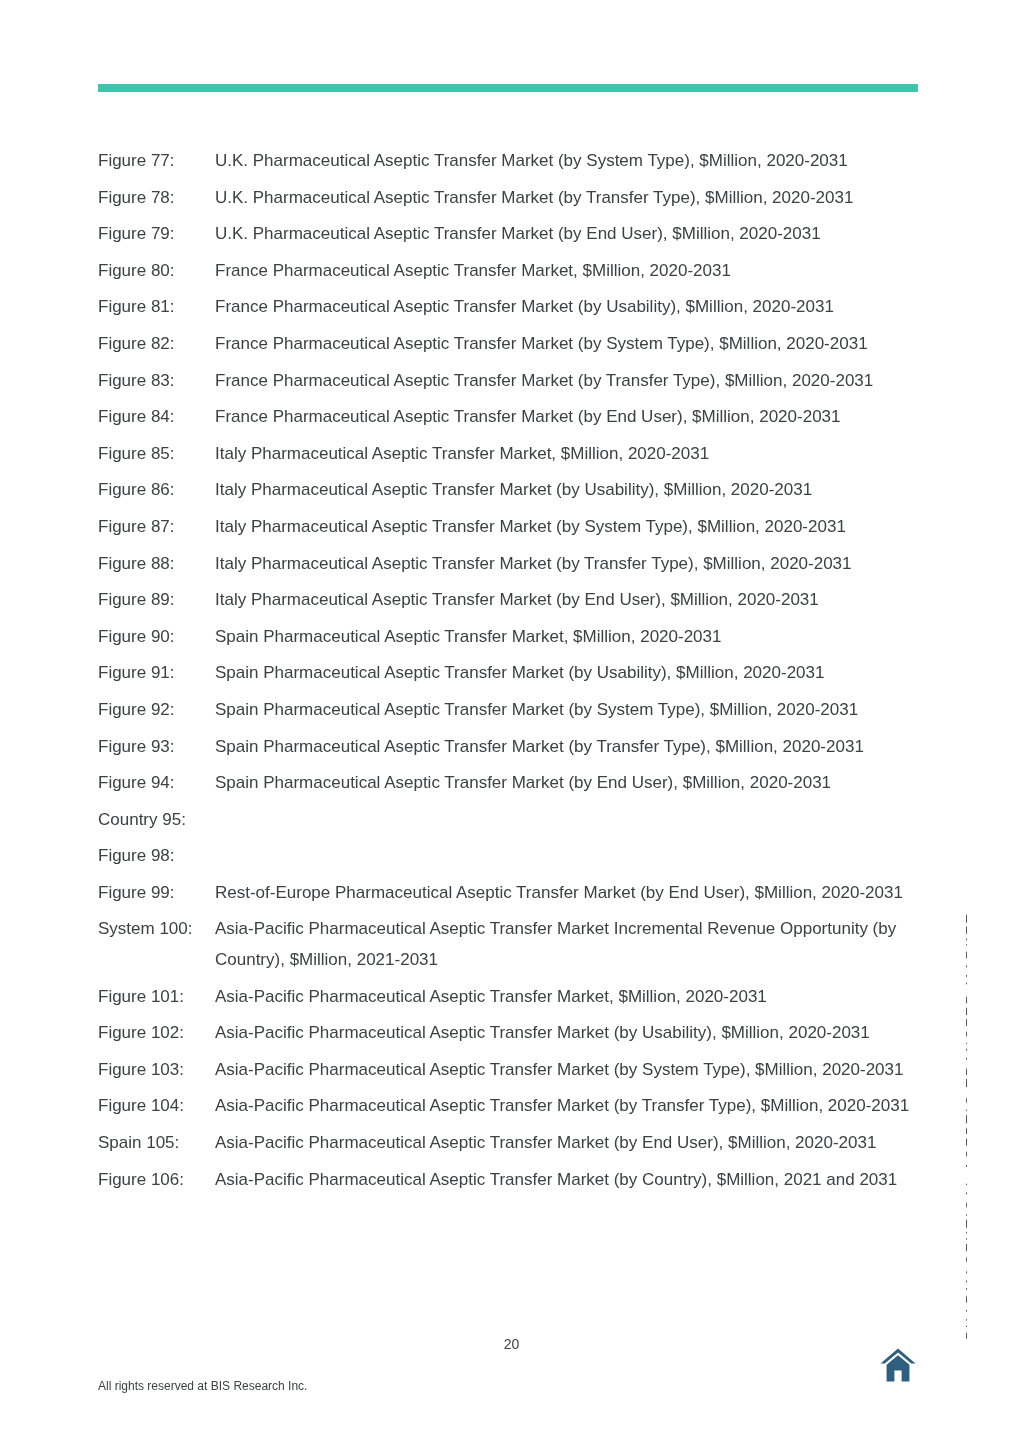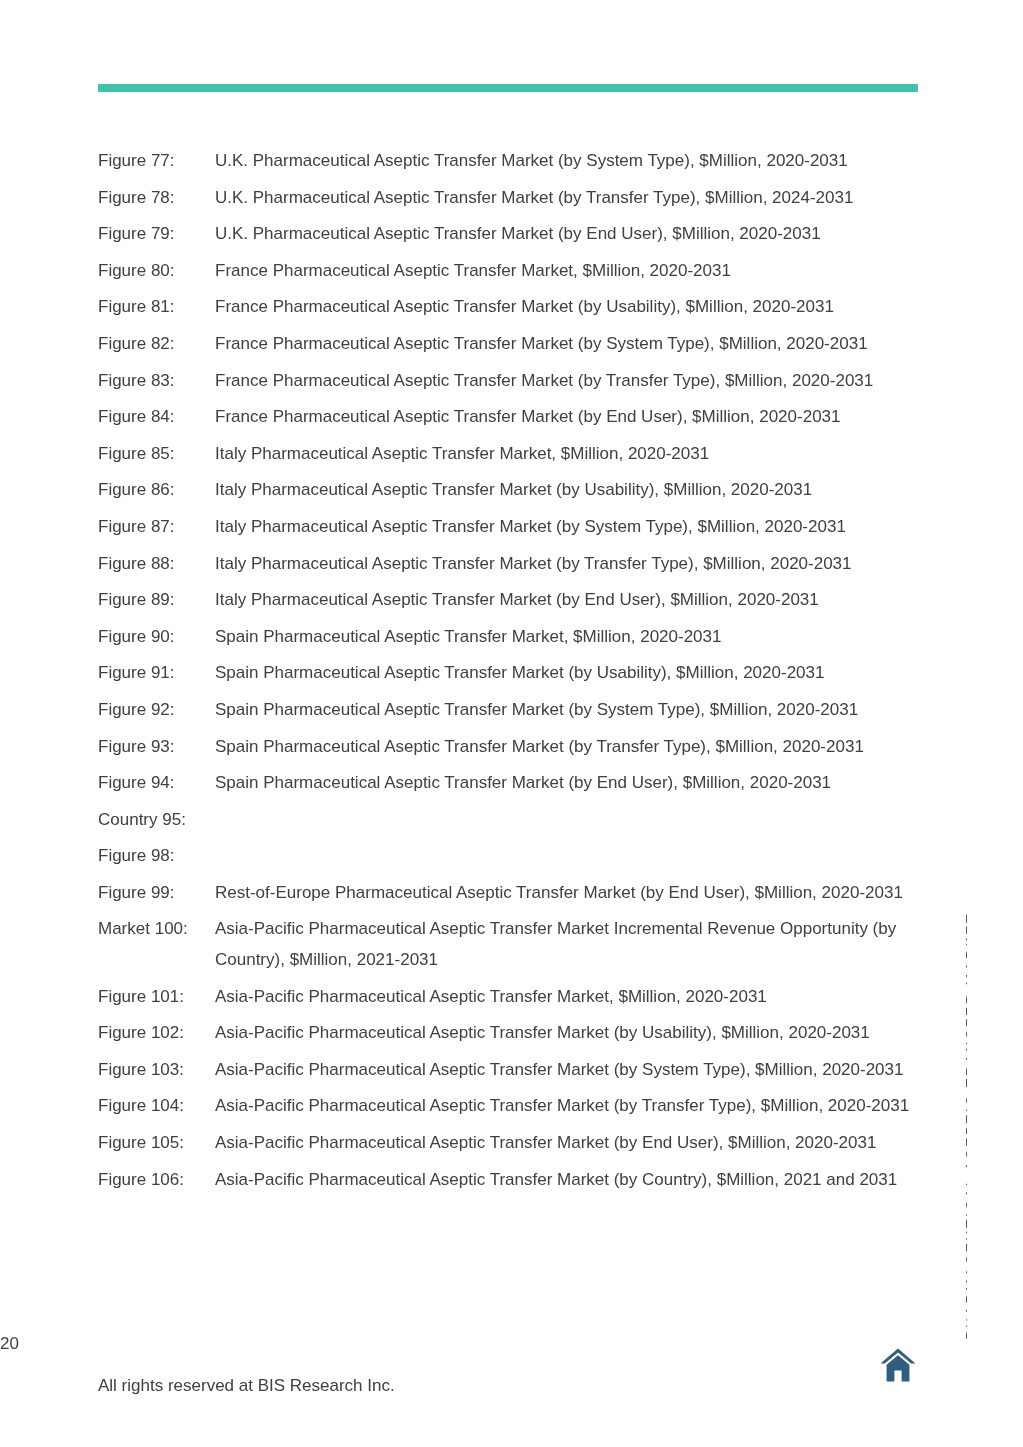--- a/index.html
+++ b/index.html
@@ -23,26 +23,26 @@
   .figure-row{
     display:flex;align-items:flex-start;
     font-size:17px;line-height:30.6px;
     margin-bottom:6px;
     color:var(--body-text,#3e4043);
   }
   .fig-label{flex:0 0 117px;width:117px;}
   .fig-text{width:703px;}
   .page-number{
     position:absolute;left:0;top:1334px;width:1023px;
-    text-align:left;font-size:17px;line-height:20px;
+    text-align:center;font-size:14px;line-height:20px;
     color:var(--body-text,#3e4043);
   }
   .footer-text{
     position:absolute;left:98px;top:1376px;
-    font-size:17px;line-height:20px;
+    font-size:12px;line-height:20px;
     color:var(--body-text,#3e4043);
   }
   .home-button{
     position:absolute;left:879px;top:1347px;
     width:38px;height:37px;
     display:flex;align-items:center;justify-content:center;
     cursor:pointer;background:transparent;border:none;padding:0;
   }
   .home-button svg{display:block;}
   .side-label{
@@ -64,21 +64,21 @@
 
   <div class="top-bar"></div>
 
   <ul class="figure-list">
     <li class="figure-row">
         <span class="fig-label">Figure 77:</span>
         <span class="fig-text">U.K. Pharmaceutical Aseptic Transfer Market (by System Type), $Million, 2020-2031</span>
       </li>
       <li class="figure-row">
         <span class="fig-label">Figure 78:</span>
-        <span class="fig-text">U.K. Pharmaceutical Aseptic Transfer Market (by Transfer Type), $Million, 2024-2031</span>
+        <span class="fig-text">U.K. Pharmaceutical Aseptic Transfer Market (by Transfer Type), $Million, 2020-2031</span>
       </li>
       <li class="figure-row">
         <span class="fig-label">Figure 79:</span>
         <span class="fig-text">U.K. Pharmaceutical Aseptic Transfer Market (by End User), $Million, 2020-2031</span>
       </li>
       <li class="figure-row">
         <span class="fig-label">Figure 80:</span>
         <span class="fig-text">France Pharmaceutical Aseptic Transfer Market, $Million, 2020-2031</span>
       </li>
       <li class="figure-row">
@@ -141,41 +141,41 @@
         <span class="fig-label">Country 95:</span>
       </li>
       <li class="figure-row">
         <span class="fig-label">Figure 98:</span>
       </li>
       <li class="figure-row">
         <span class="fig-label">Figure 99:</span>
         <span class="fig-text">Rest-of-Europe Pharmaceutical Aseptic Transfer Market (by End User), $Million, 2020-2031</span>
       </li>
       <li class="figure-row">
-        <span class="fig-label">Market 100:</span>
+        <span class="fig-label">System 100:</span>
         <span class="fig-text">Asia-Pacific Pharmaceutical Aseptic Transfer Market Incremental Revenue Opportunity (by Country), $Million, 2021-2031</span>
       </li>
       <li class="figure-row">
         <span class="fig-label">Figure 101:</span>
         <span class="fig-text">Asia-Pacific Pharmaceutical Aseptic Transfer Market, $Million, 2020-2031</span>
       </li>
       <li class="figure-row">
         <span class="fig-label">Figure 102:</span>
         <span class="fig-text">Asia-Pacific Pharmaceutical Aseptic Transfer Market (by Usability), $Million, 2020-2031</span>
       </li>
       <li class="figure-row">
         <span class="fig-label">Figure 103:</span>
         <span class="fig-text">Asia-Pacific Pharmaceutical Aseptic Transfer Market (by System Type), $Million, 2020-2031</span>
       </li>
       <li class="figure-row">
         <span class="fig-label">Figure 104:</span>
         <span class="fig-text">Asia-Pacific Pharmaceutical Aseptic Transfer Market (by Transfer Type), $Million, 2020-2031</span>
       </li>
       <li class="figure-row">
-        <span class="fig-label">Figure 105:</span>
+        <span class="fig-label">Spain 105:</span>
         <span class="fig-text">Asia-Pacific Pharmaceutical Aseptic Transfer Market (by End User), $Million, 2020-2031</span>
       </li>
       <li class="figure-row">
         <span class="fig-label">Figure 106:</span>
         <span class="fig-text">Asia-Pacific Pharmaceutical Aseptic Transfer Market (by Country), $Million, 2021 and 2031</span>
       </li>
   </ul>
 
   <div class="side-label">PHARMACEUTICAL ASEPTIC TRANSFER MARKET</div>
 

